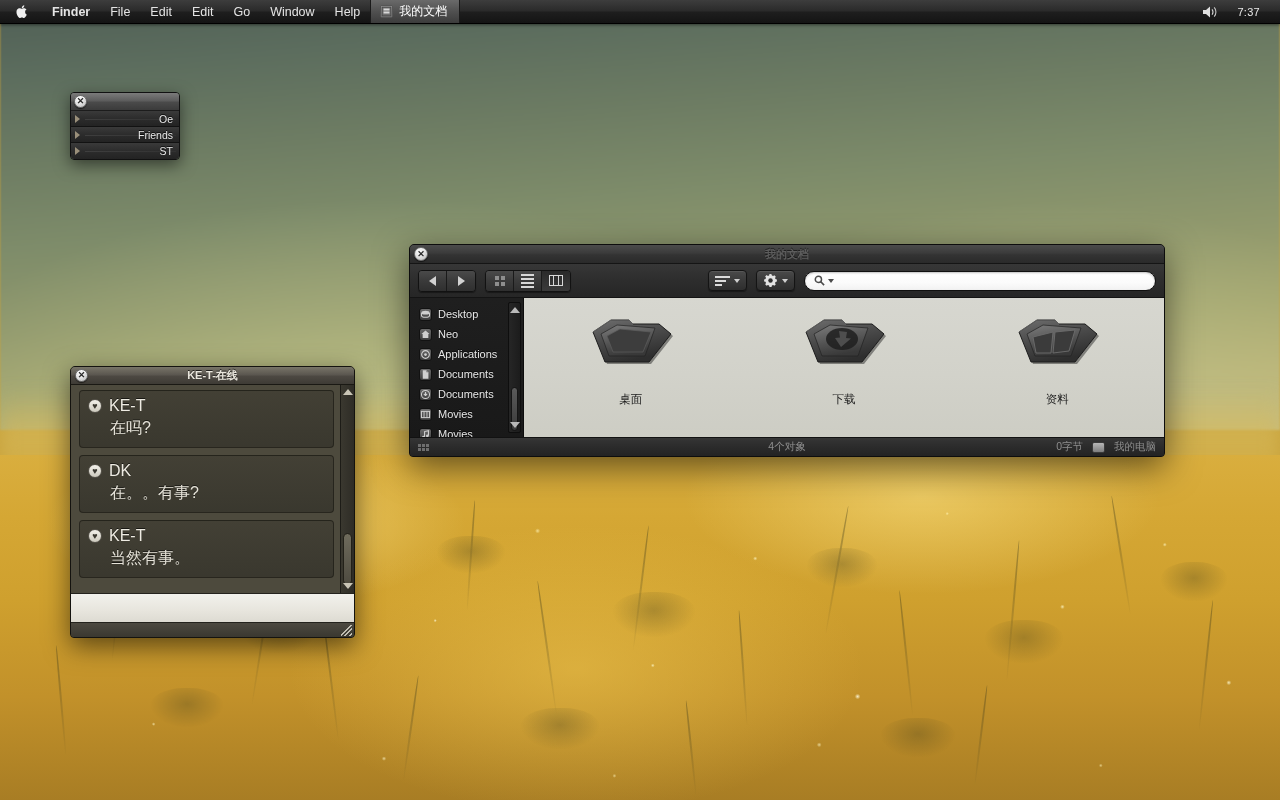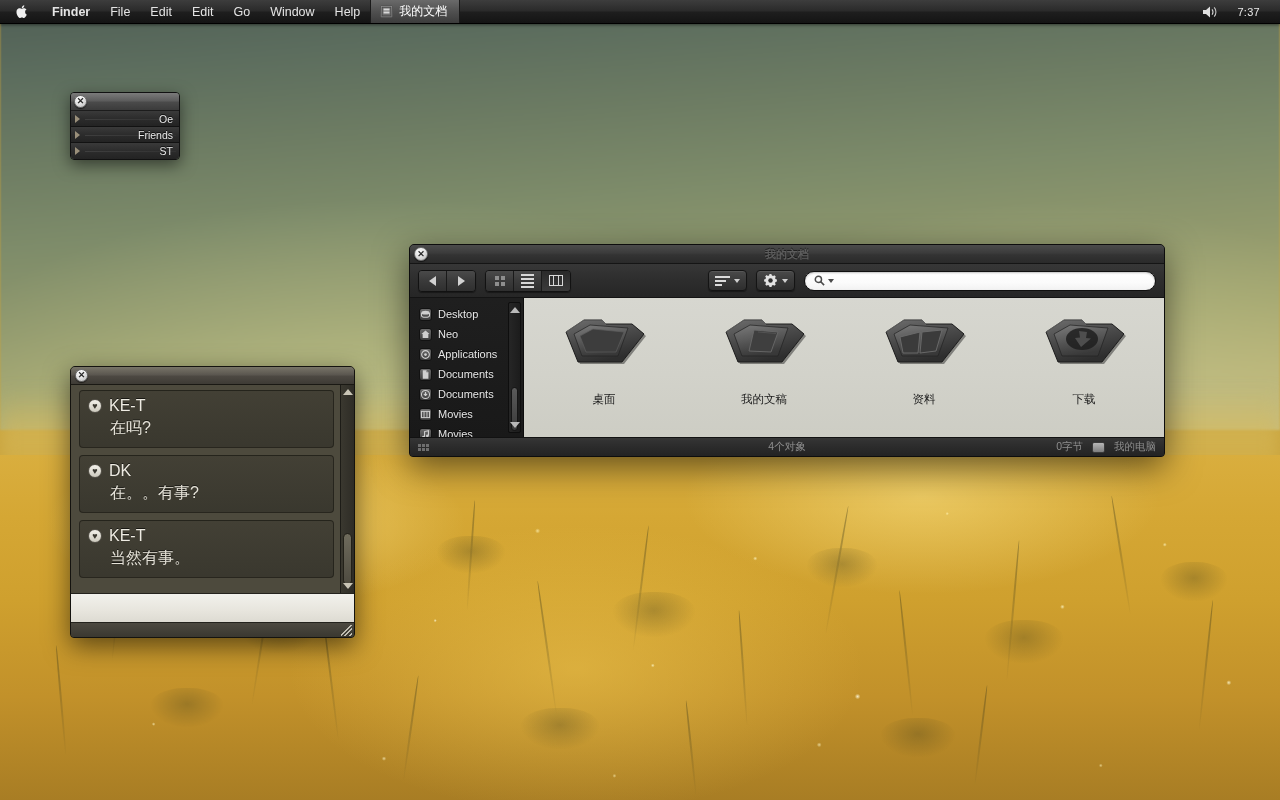--- a/index.html
+++ b/index.html
@@ -460,20 +460,21 @@
   <div class="row">
     <span class="tri"></span>
     <span class="row-line"></span>
     <span class="row-label">ST</span>
   </div>
 </div>
 
 <div class="win" id="chat">
   <div class="titlebar">
     <div class="close-btn">✕</div>
+    <div class="title">KE-T-在线</div>
   </div>
   <div class="body">
     <div class="msgs">
       <div class="msg">
         <div class="msg-head">
           <span class="heart-badge">♥</span>
           <span class="msg-name">KE-T</span>
         </div>
         <div class="msg-text">在吗?</div>
       </div>
@@ -672,60 +673,47 @@
             <path d="M12 22 L30 10 L48 10 L52 14 L78 14 L90 24 L68 52 L24 52 Z" fill="#1a1a1a" opacity="0.45"></path>
             <path d="M10 20 L28 8 L46 8 L50 12 L76 12 L88 22 L66 50 L22 50 Z" fill="url(#fg1)" stroke="#1c1c1c" stroke-width="1"></path>
             <path d="M18 22 L34 13 L72 16 L62 44 L26 44 Z" fill="url(#fgTop1)" stroke="#222" stroke-width="0.8" opacity="0.85"></path>
             <path d="M24 24 L37 17 L68 20 L60 40 L30 40 Z" fill="#3d3d3d" stroke="#5d5d5d" stroke-width="0.7"></path>
             <path d="M10 20 L28 8 L46 8 L50 12" fill="none" stroke="#8a8a8a" stroke-width="1" opacity="0.6"></path>
           </svg>
         </div>
         <div class="file-label">桌面</div>
       </div>
 
+
       <div class="file-cell">
         <div class="folder">
           <svg width="96" height="66" viewBox="0 0 96 66">
             <path d="M12 22 L30 10 L48 10 L52 14 L78 14 L90 24 L68 52 L24 52 Z" fill="#1a1a1a" opacity="0.45"></path>
             <path d="M10 20 L28 8 L46 8 L50 12 L76 12 L88 22 L66 50 L22 50 Z" fill="url(#fg1)" stroke="#1c1c1c" stroke-width="1"></path>
             <path d="M18 22 L34 13 L72 16 L62 44 L26 44 Z" fill="url(#fgTop1)" stroke="#222" stroke-width="0.8" opacity="0.85"></path>
-            <path d="M38 18 L62 20 L55 40 L33 39 Z" fill="#3f3f3f" stroke="#6a6a6a" stroke-width="0.9"></path>
-            <path d="M42 20 L60 21.5" stroke="#585858" stroke-width="0.8"></path>
+            <ellipse cx="46" cy="27" rx="16" ry="11" fill="#1f1f1f" opacity="0.85"></ellipse>
+            <path d="M43 19 L51 20 L50 26 L55 26.5 L45 35 L39 26 L44 25.5 Z" fill="#4e4e4e"></path>
             <path d="M10 20 L28 8 L46 8 L50 12" fill="none" stroke="#8a8a8a" stroke-width="1" opacity="0.6"></path>
           </svg>
         </div>
-        <div class="file-label">我的文稿</div>
+        <div class="file-label">下载</div>
       </div>
 
       <div class="file-cell">
         <div class="folder">
           <svg width="96" height="66" viewBox="0 0 96 66">
             <path d="M12 22 L30 10 L48 10 L52 14 L78 14 L90 24 L68 52 L24 52 Z" fill="#1a1a1a" opacity="0.45"></path>
             <path d="M10 20 L28 8 L46 8 L50 12 L76 12 L88 22 L66 50 L22 50 Z" fill="url(#fg1)" stroke="#1c1c1c" stroke-width="1"></path>
             <path d="M18 22 L34 13 L72 16 L62 44 L26 44 Z" fill="url(#fgTop1)" stroke="#222" stroke-width="0.8" opacity="0.85"></path>
             <path d="M24 25 L44 20 L42 41 L27 41 Z" fill="#3b3b3b" stroke="#6d6d6d" stroke-width="0.9"></path>
             <path d="M46 20 L66 18 L60 39 L44 41 Z" fill="#3b3b3b" stroke="#6d6d6d" stroke-width="0.9"></path>
             <path d="M10 20 L28 8 L46 8 L50 12" fill="none" stroke="#8a8a8a" stroke-width="1" opacity="0.6"></path>
           </svg>
         </div>
         <div class="file-label">资料</div>
-      </div>
-
-      <div class="file-cell">
-        <div class="folder">
-          <svg width="96" height="66" viewBox="0 0 96 66">
-            <path d="M12 22 L30 10 L48 10 L52 14 L78 14 L90 24 L68 52 L24 52 Z" fill="#1a1a1a" opacity="0.45"></path>
-            <path d="M10 20 L28 8 L46 8 L50 12 L76 12 L88 22 L66 50 L22 50 Z" fill="url(#fg1)" stroke="#1c1c1c" stroke-width="1"></path>
-            <path d="M18 22 L34 13 L72 16 L62 44 L26 44 Z" fill="url(#fgTop1)" stroke="#222" stroke-width="0.8" opacity="0.85"></path>
-            <ellipse cx="46" cy="27" rx="16" ry="11" fill="#1f1f1f" opacity="0.85"></ellipse>
-            <path d="M43 19 L51 20 L50 26 L55 26.5 L45 35 L39 26 L44 25.5 Z" fill="#4e4e4e"></path>
-            <path d="M10 20 L28 8 L46 8 L50 12" fill="none" stroke="#8a8a8a" stroke-width="1" opacity="0.6"></path>
-          </svg>
-        </div>
-        <div class="file-label">下载</div>
       </div>
 
     </div>
   </div>
 
   <div class="statusbar">
     <span class="sb-gridicon">
         <i></i>
         <i></i>
         <i></i>

